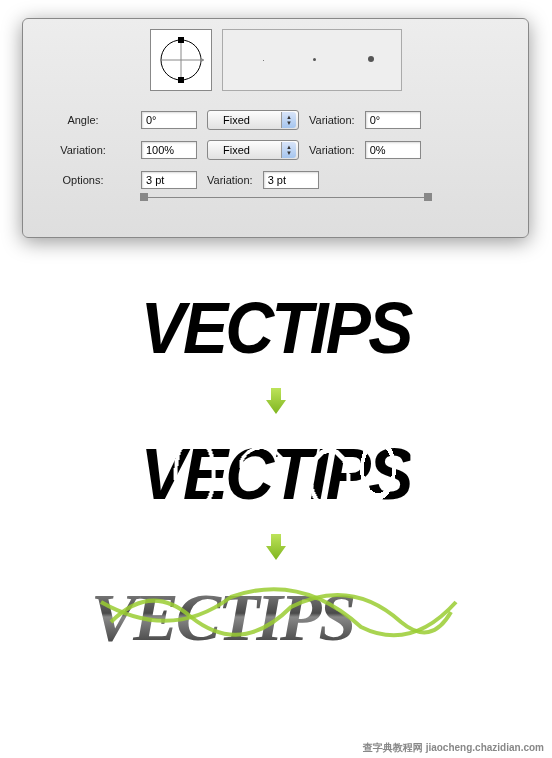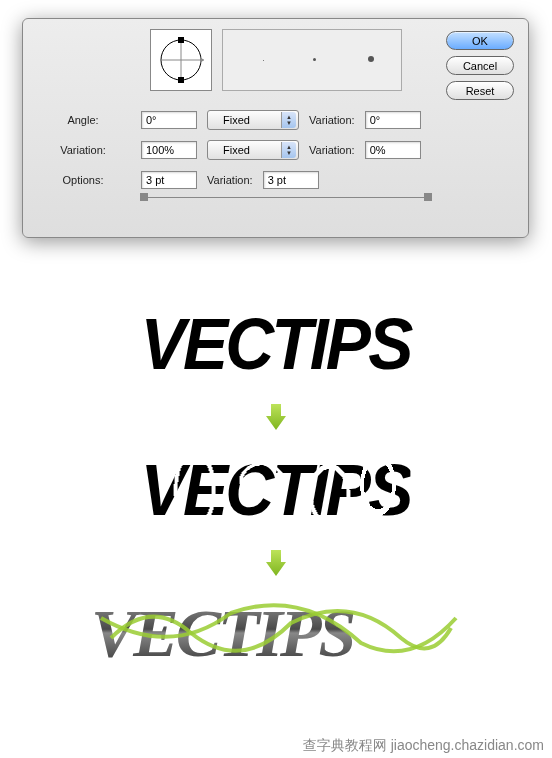--- a/index.html
+++ b/index.html
@@ -188,21 +188,21 @@
       position: absolute;
       width: 8px;
       height: 8px;
       background: #888;
       top: 0;
     }
     
     
     .result-area {
       position: absolute;
-      top: 296px;
+      top: 280px;
       width: 552px;
       display: flex;
       flex-direction: column;
       align-items: center;
     }
     .text-sample {
       font-family: "Arial Black", Impact, sans-serif;
       font-weight: 900;
       font-size: 72px;
       letter-spacing: -3px;
@@ -237,24 +237,25 @@
       width: 370px;
       height: 90px;
     }
     .arrow {
       margin: 10px 0;
     }
     .watermark {
       position: absolute;
       bottom: 2px;
       right: 4px;
-      font-size: 14px;
+      font-size: 10px;
       color: #888;
       background: rgba(255,255,255,0.7);
       padding: 1px 4px;
+      font-weight: bold;
     }
   </style>
 </head>
 <body>
 
 <div class="dialog">
 
   <div class="content">
     <div class="preview-row">
       <div class="shape-box">
@@ -267,25 +268,20 @@
           <rect x="22" y="42" width="6" height="6" fill="#000"></rect>
         </svg>
       </div>
       <div class="preview-box">
         <div class="pt-dot" style="left:40px;top:30px;width:1px;height:1px;"></div>
         <div class="pt-dot" style="left:90px;top:28px;width:3px;height:3px;"></div>
         <div class="pt-dot" style="left:145px;top:26px;width:6px;height:6px;"></div>
       </div>
     </div>
 
-    <div class="buttons">
-      <div class="aq-btn default">OK</div>
-      <div class="aq-btn normal">Cancel</div>
-      <div class="aq-btn normal">Reset</div>
-    </div>
 
     <div class="row">
       <div class="label">Angle:</div>
       <input class="txt-input" value="0°" style="">
       <div class="dropdown">
         <span>Fixed</span>
         <span class="dd-arrows">▲<br>▼</span>
       </div>
       <div class="var-label">Variation:</div>
       <input class="txt-input" value="0°" style="">

